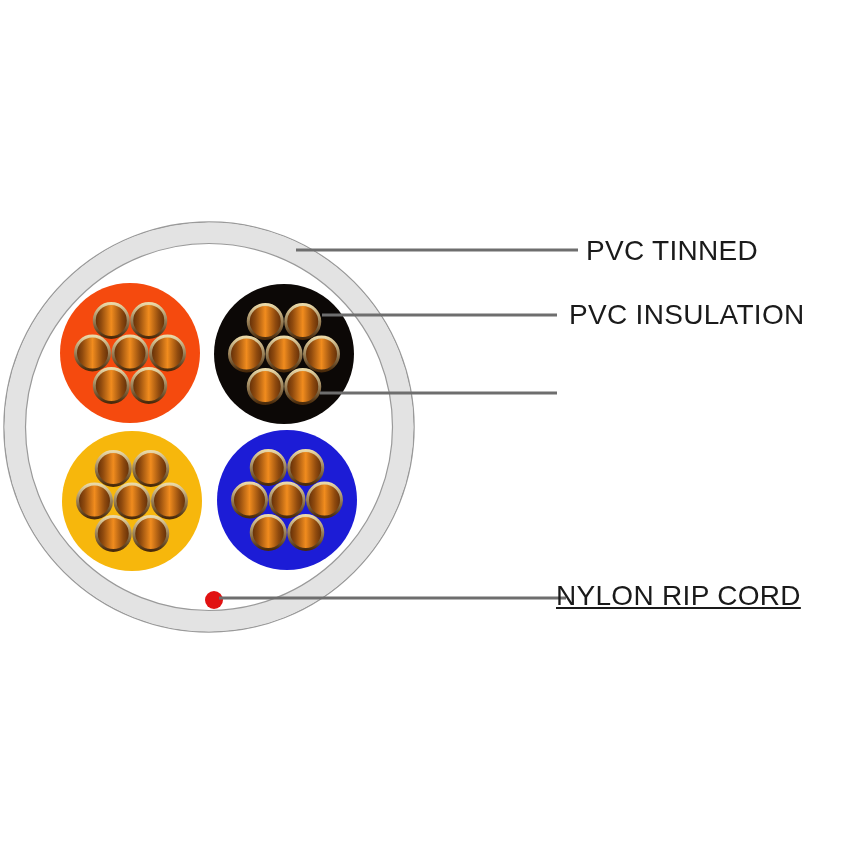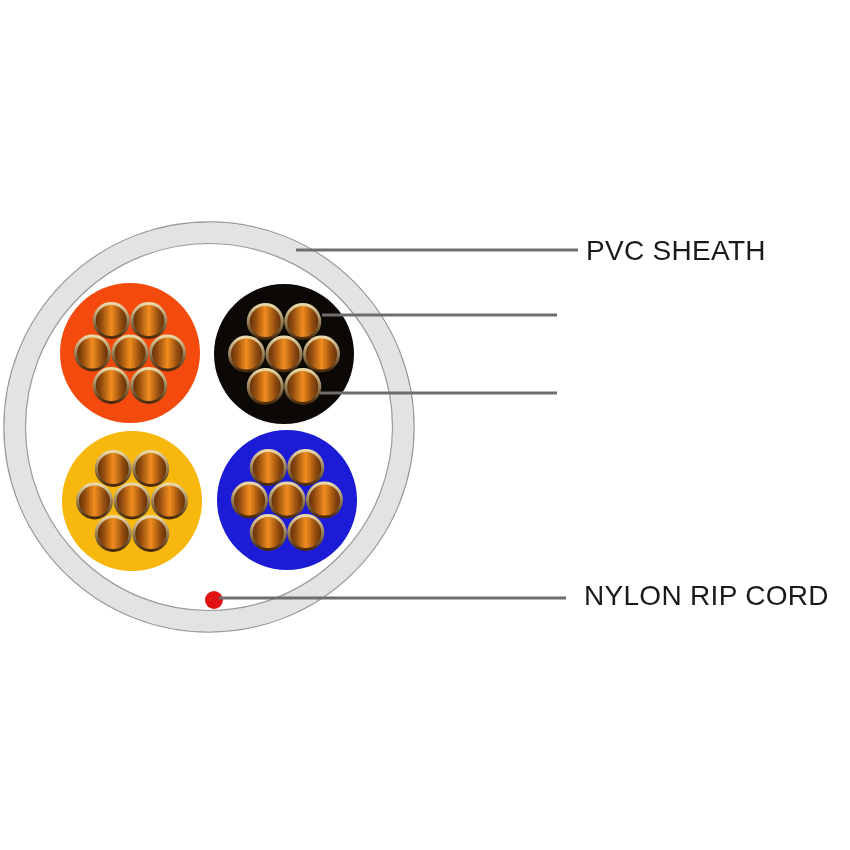--- a/index.html
+++ b/index.html
@@ -15,21 +15,21 @@
     position:absolute;
     font-size:28px;
     line-height:38px;
     letter-spacing:.3px;
     color:#1a1a1a;
     white-space:pre-line;
   }
   .label-sheath{left:586px;top:232px;}
   .label-insulation{left:569px;top:296px;}
   .label-conductor{left:566px;top:358px;}
-  .label-ripcord{left:584px;top:577px;}
+  .label-ripcord{left:556px;top:577px;text-decoration:underline;}
 </style>
 </head>
 <body>
 
 <div class="stage">
 
   <svg width="850" height="850" viewBox="0 0 850 850">
     <defs>
       <linearGradient id="copperGrad" x1="0" y1="0" x2="1" y2="0">
         <stop offset="0" stop-color="#5c2b07"></stop>
@@ -81,15 +81,16 @@
     </g>
 
     <circle cx="214" cy="600" r="9" fill="#e11212"></circle>
 
     <line x1="296" y1="250" x2="578" y2="250" stroke-width="3" stroke="#6e6e6e"></line>
     <line x1="322" y1="315" x2="557" y2="315" stroke-width="3" stroke="#6e6e6e"></line>
     <line x1="320" y1="393" x2="557" y2="393" stroke-width="3" stroke="#6e6e6e"></line>
     <line x1="219" y1="598" x2="566" y2="598" stroke-width="3" stroke="#6e6e6e"></line>
   </svg>
 
-  <div class="label label-sheath">PVC SHEATH</div>
+  <div class="label label-sheath">PVC TINNED</div>
+  <div class="label label-insulation">PVC INSULATION</div>
   <div class="label label-ripcord">NYLON RIP CORD</div>
 </div>
 
 </body></html>

